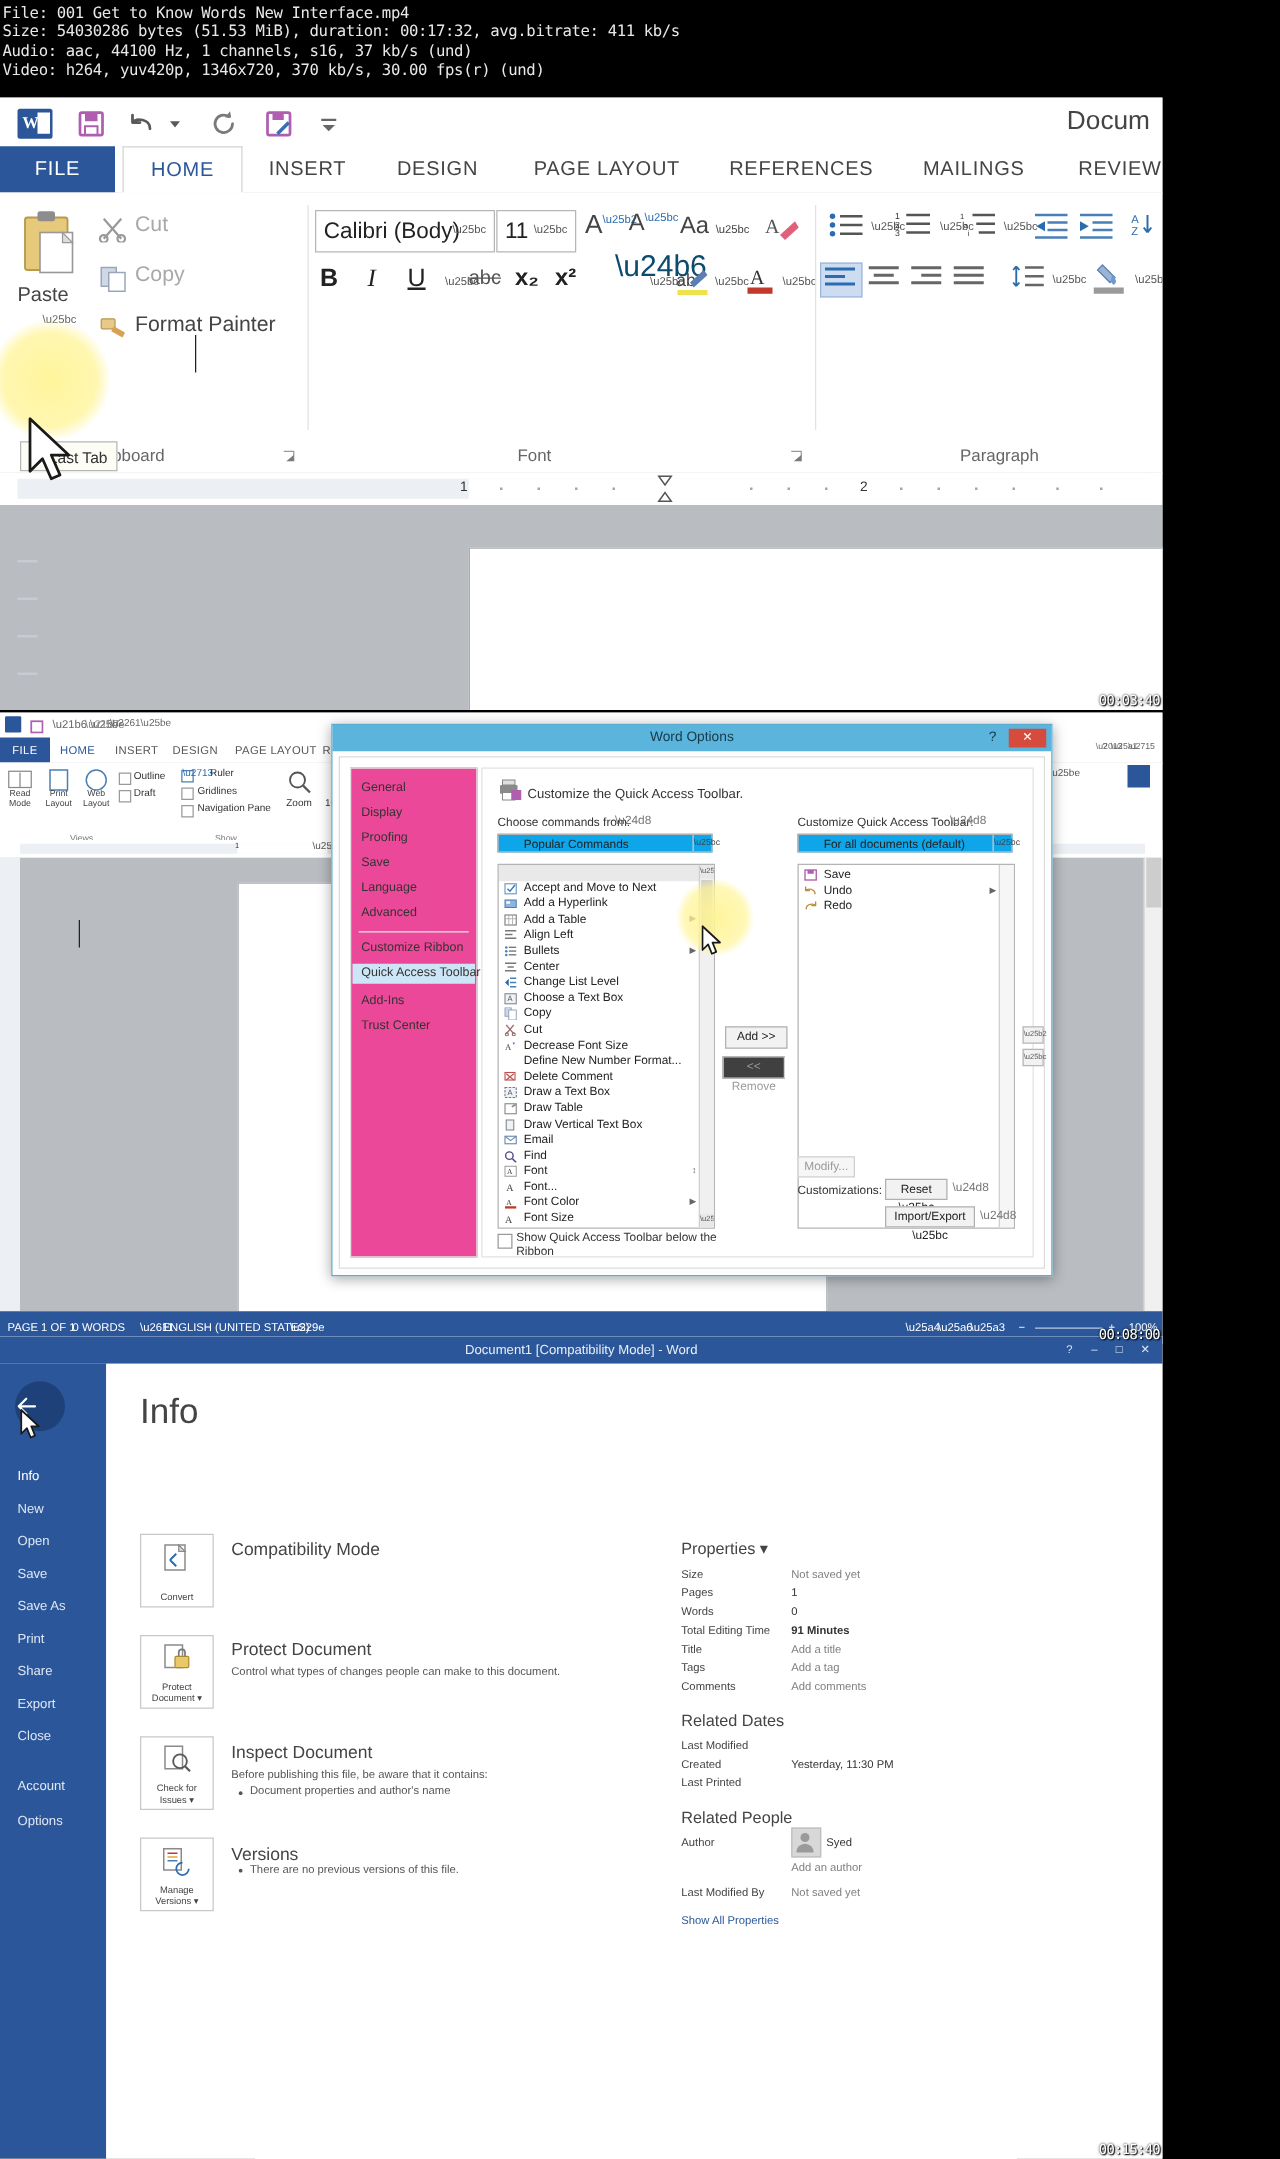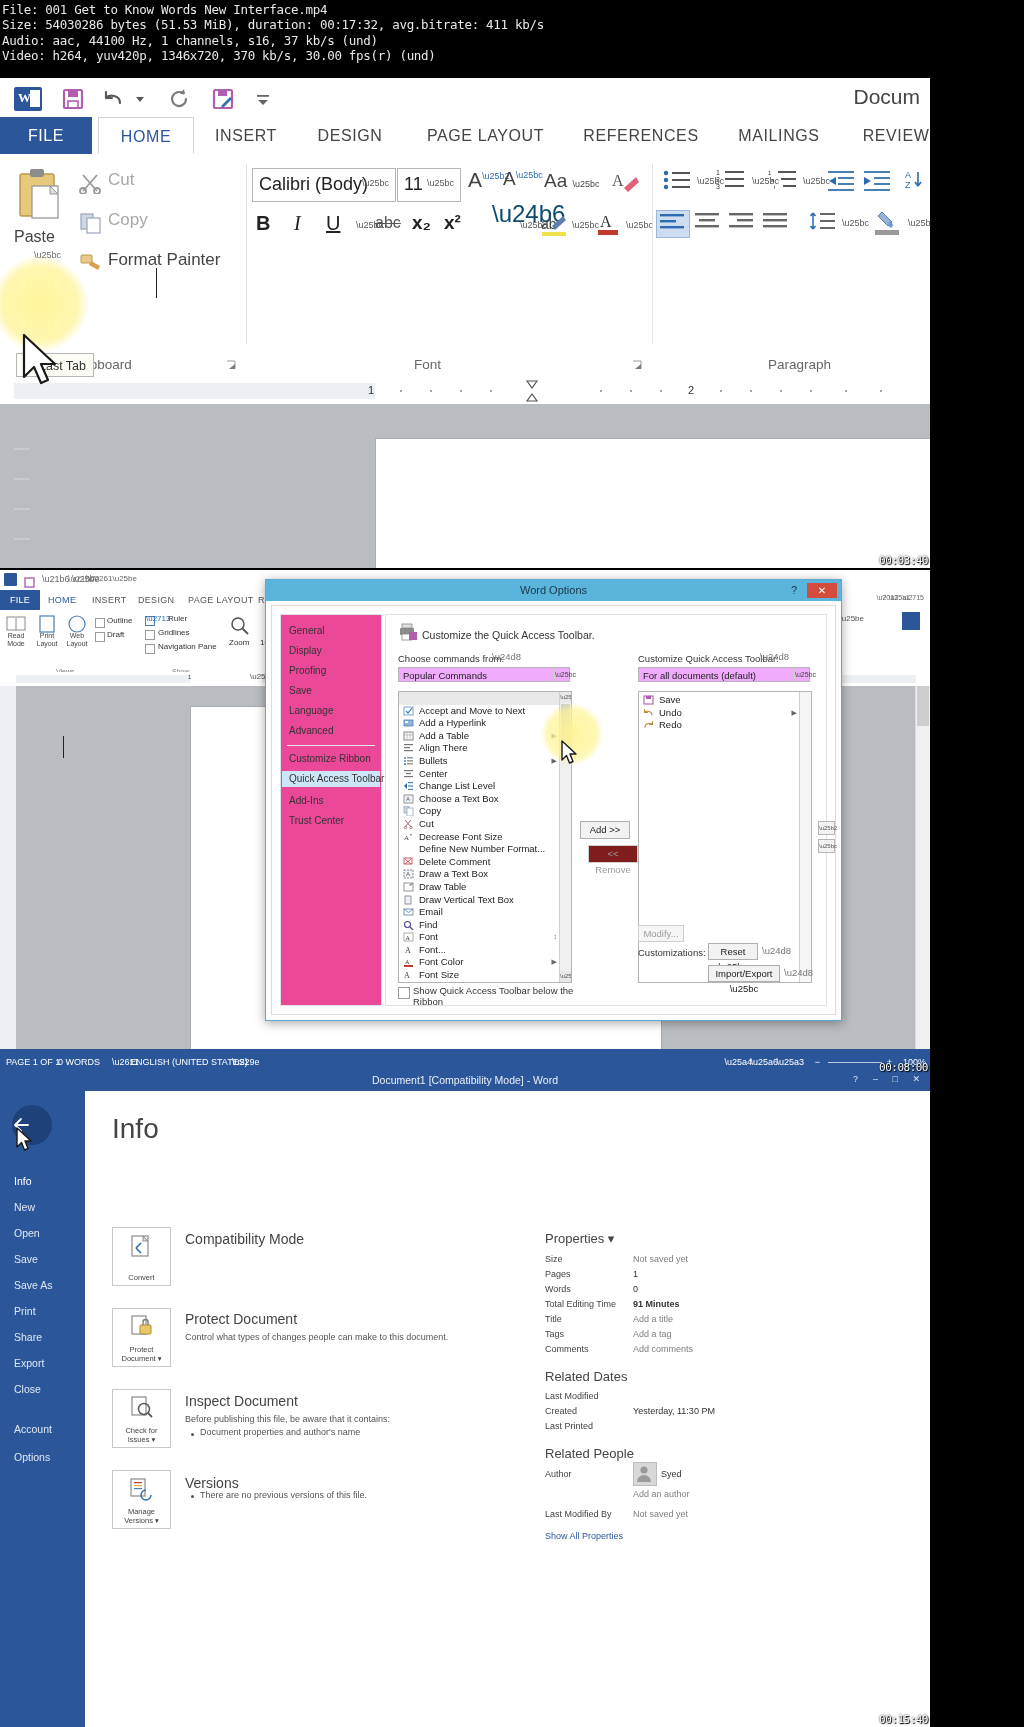--- a/index.html
+++ b/index.html
@@ -72,21 +72,21 @@
   .dlg .tbar .close{position:absolute;right:4px;top:3px;width:30px;height:15px;background:#d54b3d;color:#fff;font-size:10px;text-align:center;line-height:15px;}
   .dlg .inner{position:absolute;left:5px;top:25px;right:5px;bottom:5px;background:#fff;border:1px solid #dcdcdc;}
   .dlg .navpane{position:absolute;left:8px;top:8px;width:100px;bottom:8px;background:#ec4899;border:1px solid #e2e2e2;}
   .dlg .navitem{position:absolute;left:8px;height:16px;line-height:16px;font-size:10px;color:#333;white-space:nowrap;}
   .dlg .navitem.sel{left:1px;right:1px;padding-left:7px;background:#cde6f7;}
   .dlg .navsep{position:absolute;left:6px;right:6px;height:1px;background:#e5e5e5;}
   .dlg .main{position:absolute;left:113px;top:8px;right:8px;bottom:8px;background:#fff;border:1px solid #e2e2e2;}
   .dlg .mtitle{position:absolute;left:36px;top:14px;font-size:10.5px;color:#333;}
   .dlg .printer-icon{position:absolute;left:12px;top:8px;width:20px;height:18px;}
   .dlg .lbl{position:absolute;font-size:9.5px;color:#333;white-space:nowrap;}
-  .dlg .combo{position:absolute;height:15px;background:#f0abfc;border:1px solid #b4b4b4;font-size:9.5px;color:#222;line-height:15px;padding-left:4px;box-sizing:border-box;}
+  .dlg .combo{position:absolute;height:15px;background:#0ea5e9;border:1px solid #b4b4b4;font-size:9.5px;color:#222;line-height:15px;padding-left:20px;box-sizing:border-box;}
   .dlg .combo .arr{position:absolute;right:0;top:0;width:14px;height:13px;border-left:1px solid #ccc;text-align:center;line-height:13px;font-size:7px;color:#444;}
   .dlg .listbox{position:absolute;background:#fff;border:1px solid #b4b4b4;overflow:hidden;}
   .dlg .lrow{position:relative;height:12.6px;line-height:12.6px;font-size:9.5px;color:#222;padding-left:20px;white-space:nowrap;}
   .dlg .lrow.sep{text-align:left;padding-left:26px;background:#e9e9e9;color:#222;}
   .dlg .lrow .ic{position:absolute;left:4px;top:1px;width:11px;height:10px;}
   .dlg .lrow .sub{position:absolute;right:3px;top:0;font-size:7px;color:#666;}
   .dlg .scroll{position:absolute;right:0;top:0;width:11px;bottom:0;background:#f0f0f0;border-left:1px solid #d0d0d0;}
   .dlg .scroll .thumb{position:absolute;left:1px;right:1px;background:#cdcdcd;}
   .dlg .scroll .up,.dlg .scroll .dn{position:absolute;left:0;right:0;height:11px;background:#e8e8e8;font-size:6px;text-align:center;line-height:11px;color:#555;}
   .dlg .btn{position:absolute;background:#f2f2f2;border:1px solid #b0b0b0;font-size:9.5px;color:#222;text-align:center;}
@@ -581,21 +581,21 @@
                       <rect x="2" y="3" width="3" height="2" fill="#fff"></rect>
                     </svg></span><span>Add a Hyperlink</span></div>
                 <div class="lrow"><span class="ic"><svg width="11" height="10" viewBox="0 0 11 10">
                       <rect x="1" y="1" width="9" height="8" fill="#fff" stroke="#8a8a8a" stroke-width="1"></rect>
                       <path d="M4 1 v8 M7 1 v8 M1 4 h9" stroke="#aaa" stroke-width=".7"></path>
                     </svg></span><span>Add a Table</span><span class="sub">▶</span></div>
                 <div class="lrow"><span class="ic"><svg width="11" height="10" viewBox="0 0 11 10">
                       <rect x="1" y="1" width="9" height="1.2" fill="#777"></rect>
                       <rect x="1" y="4" width="6" height="1.2" fill="#777"></rect>
                       <rect x="1" y="7" width="9" height="1.2" fill="#777"></rect>
-                    </svg></span><span>Align There</span></div>
+                    </svg></span><span>Align Left</span></div>
                 <div class="lrow"><span class="ic"><svg width="11" height="10" viewBox="0 0 11 10">
                       <circle cx="2" cy="2" r="1" fill="#4a7fb5"></circle>
                       <circle cx="2" cy="5" r="1" fill="#4a7fb5"></circle>
                       <circle cx="2" cy="8" r="1" fill="#4a7fb5"></circle>
                       <rect x="4" y="1.3" width="6" height="1.1" fill="#777"></rect>
                       <rect x="4" y="4.3" width="6" height="1.1" fill="#777"></rect>
                       <rect x="4" y="7.3" width="6" height="1.1" fill="#777"></rect>
                     </svg></span><span>Bullets</span><span class="sub">▶</span></div>
                 <div class="lrow"><span class="ic"><svg width="11" height="10" viewBox="0 0 11 10">
                       <rect x="1" y="1" width="9" height="1.2" fill="#777"></rect>
@@ -685,21 +685,21 @@
                       <path d="M9 7 C9 3, 3 2.5, 1.5 4.5 M1.5 4.5 L1.5 1.5 M1.5 4.5 L4.5 4.5" fill="none" stroke="#c08a3a" stroke-width="1.1" stroke-linecap="round"></path>
                     </svg></span><span>Undo</span><span class="sub">▶</span></div>
                 <div class="lrow"><span class="ic"><svg width="11" height="10" viewBox="0 0 11 10">
                       <path d="M2 7 C2 3, 8 2.5, 9.5 4.5 M9.5 4.5 L9.5 1.5 M9.5 4.5 L6.5 4.5" fill="none" stroke="#c08a3a" stroke-width="1.1" stroke-linecap="round"></path>
                     </svg></span><span>Redo</span></div>
               </div>
             <div class="scroll" style="background:#f6f6f6"></div>
           </div>
 
           <div class="btn" style="left:194px;top:206px;width:48px;height:16px;line-height:16px">Add &gt;&gt;</div>
-          <div class="btn dis" style="left:202px;top:230px;width:48px;height:16px;line-height:16px;background:#7f1d1d;border-color:#d0d0d0">&lt;&lt; Remove</div>
+          <div class="btn dis" style="left:192px;top:230px;width:48px;height:16px;line-height:16px;background:#404040;border-color:#d0d0d0">&lt;&lt; Remove</div>
 
           <div class="spin" style="left:432px;top:206px">\u25b2</div>
           <div class="spin" style="left:432px;top:224px">\u25bc</div>
 
           <div class="btn dis" style="left:252px;top:310px;width:44px;height:15px;line-height:15px;background:#f6f6f6;border-color:#d0d0d0">Modify...</div>
 
           <div class="lbl" style="left:252px;top:332px">Customizations:</div>
           <div class="btn" style="left:322px;top:328px;width:48px;height:15px;line-height:15px">
             <span>Reset</span> <span>\u25bc</span>
           </div>

